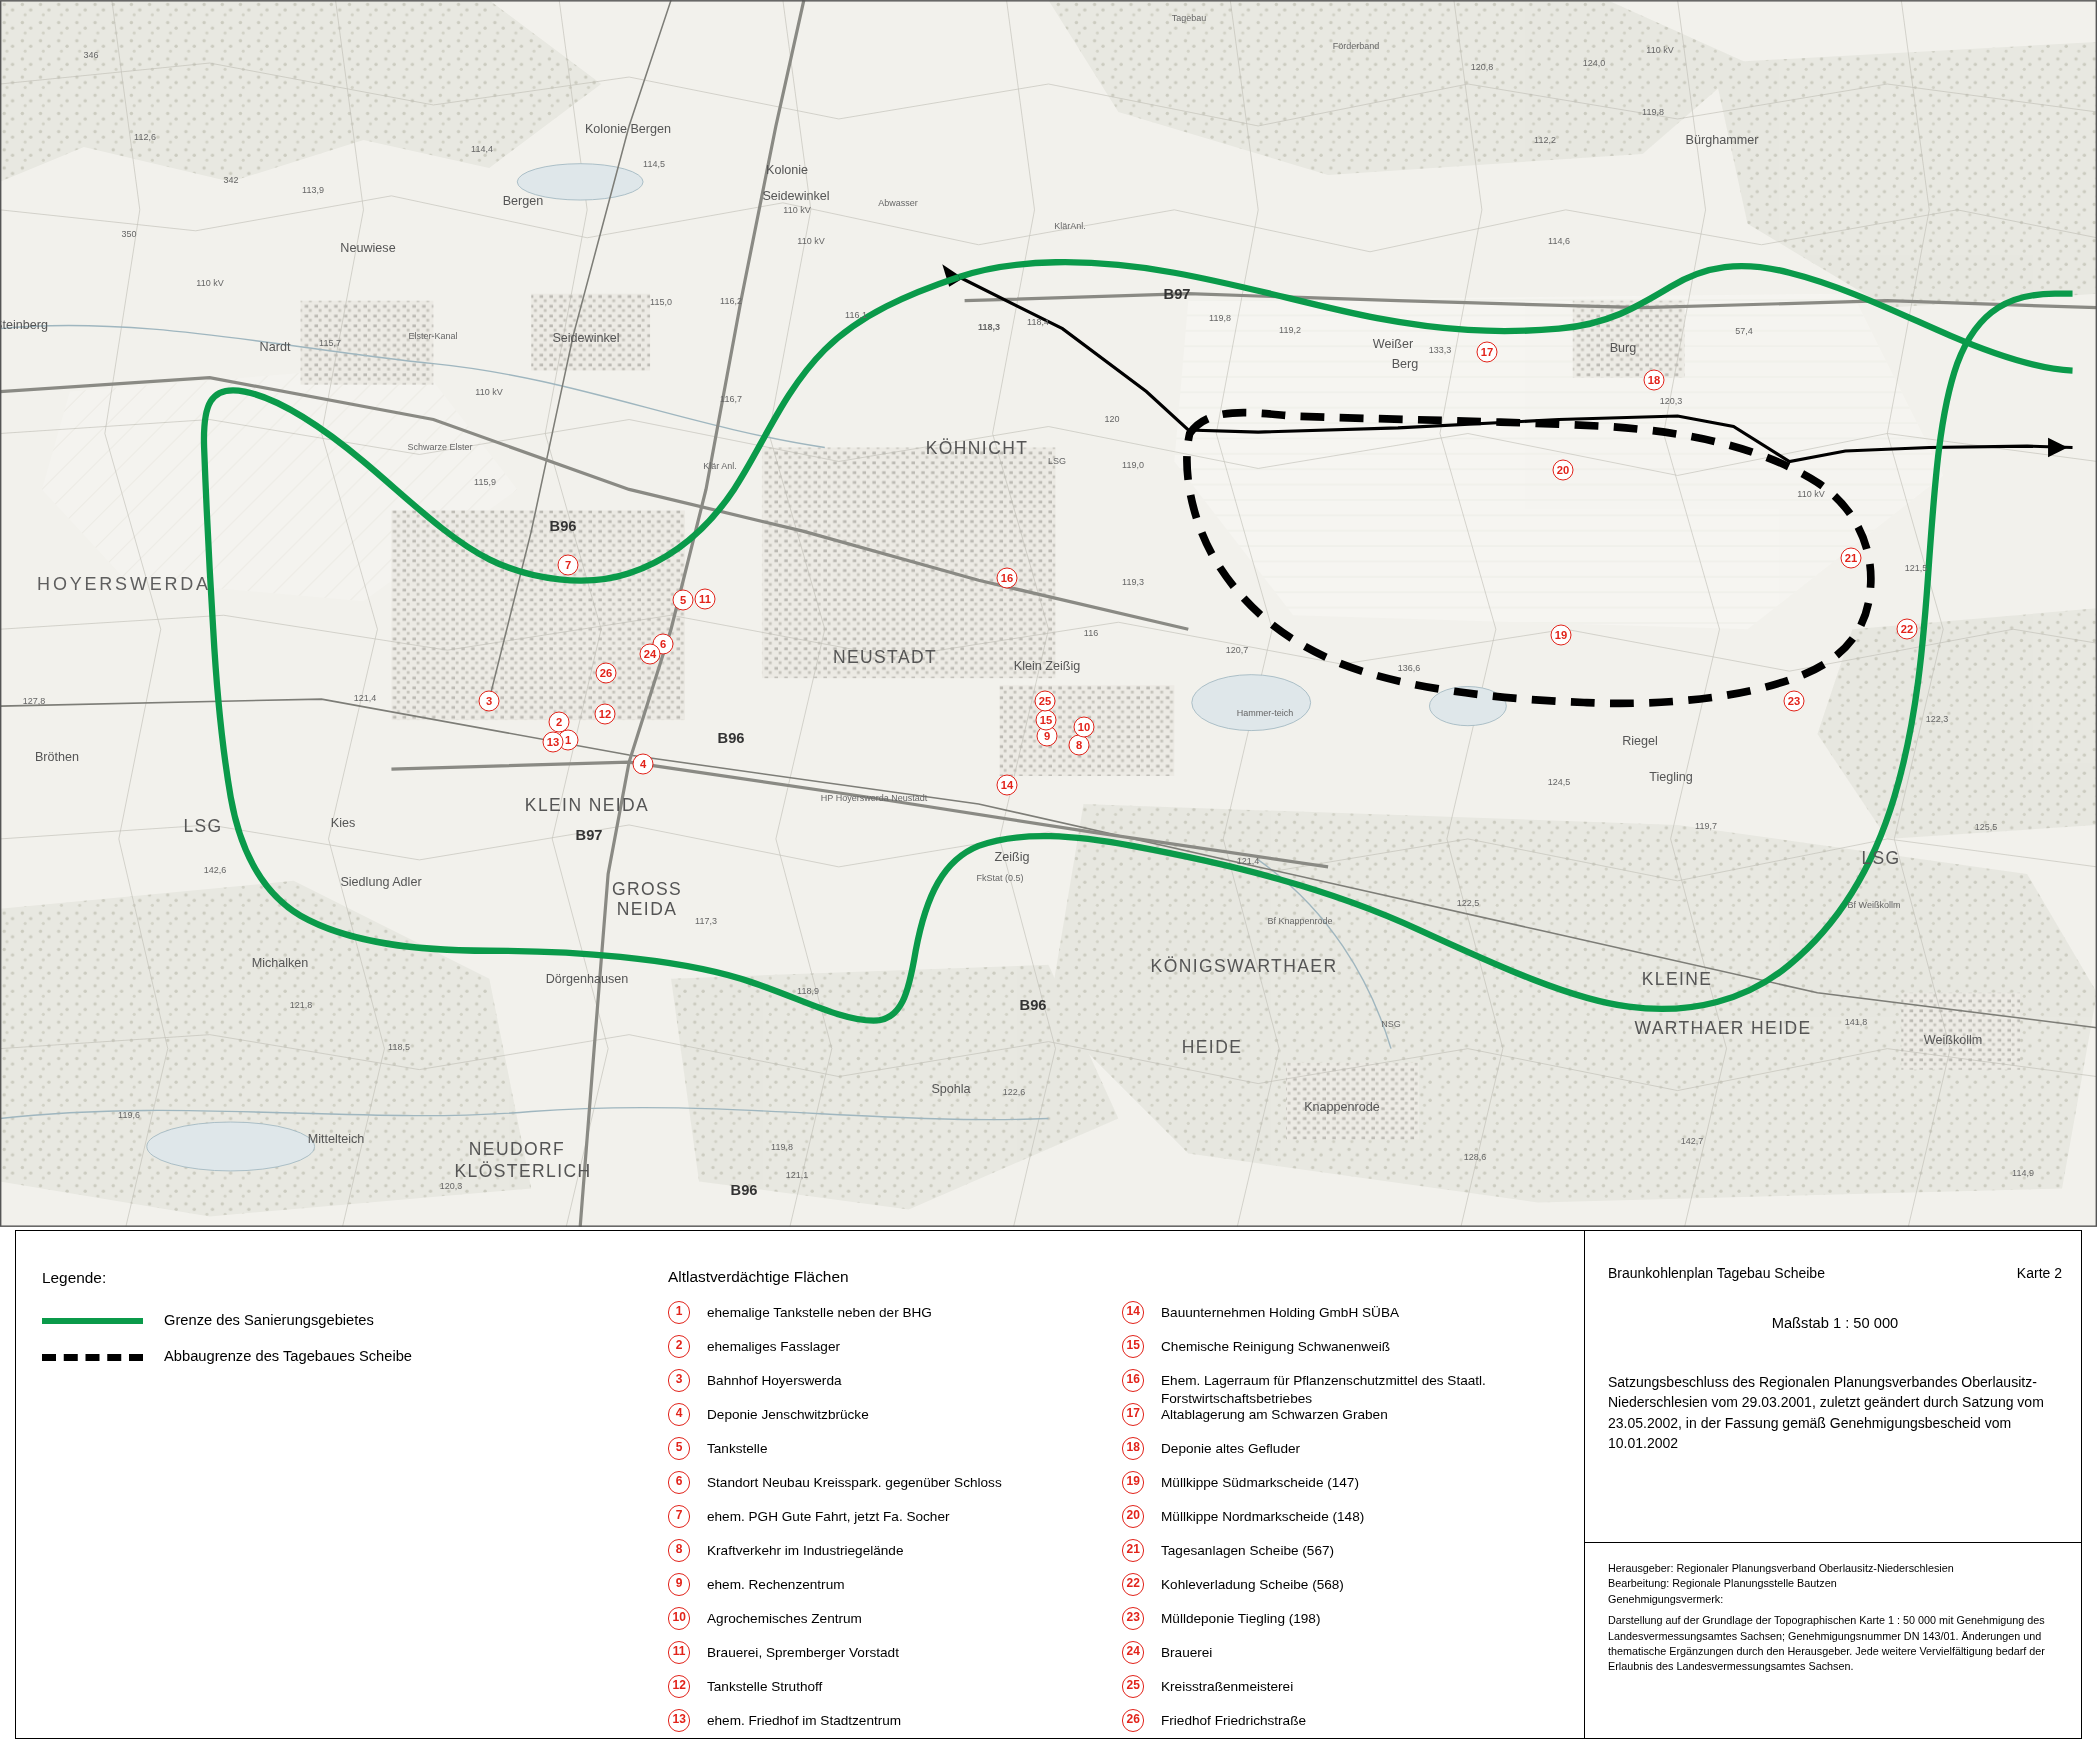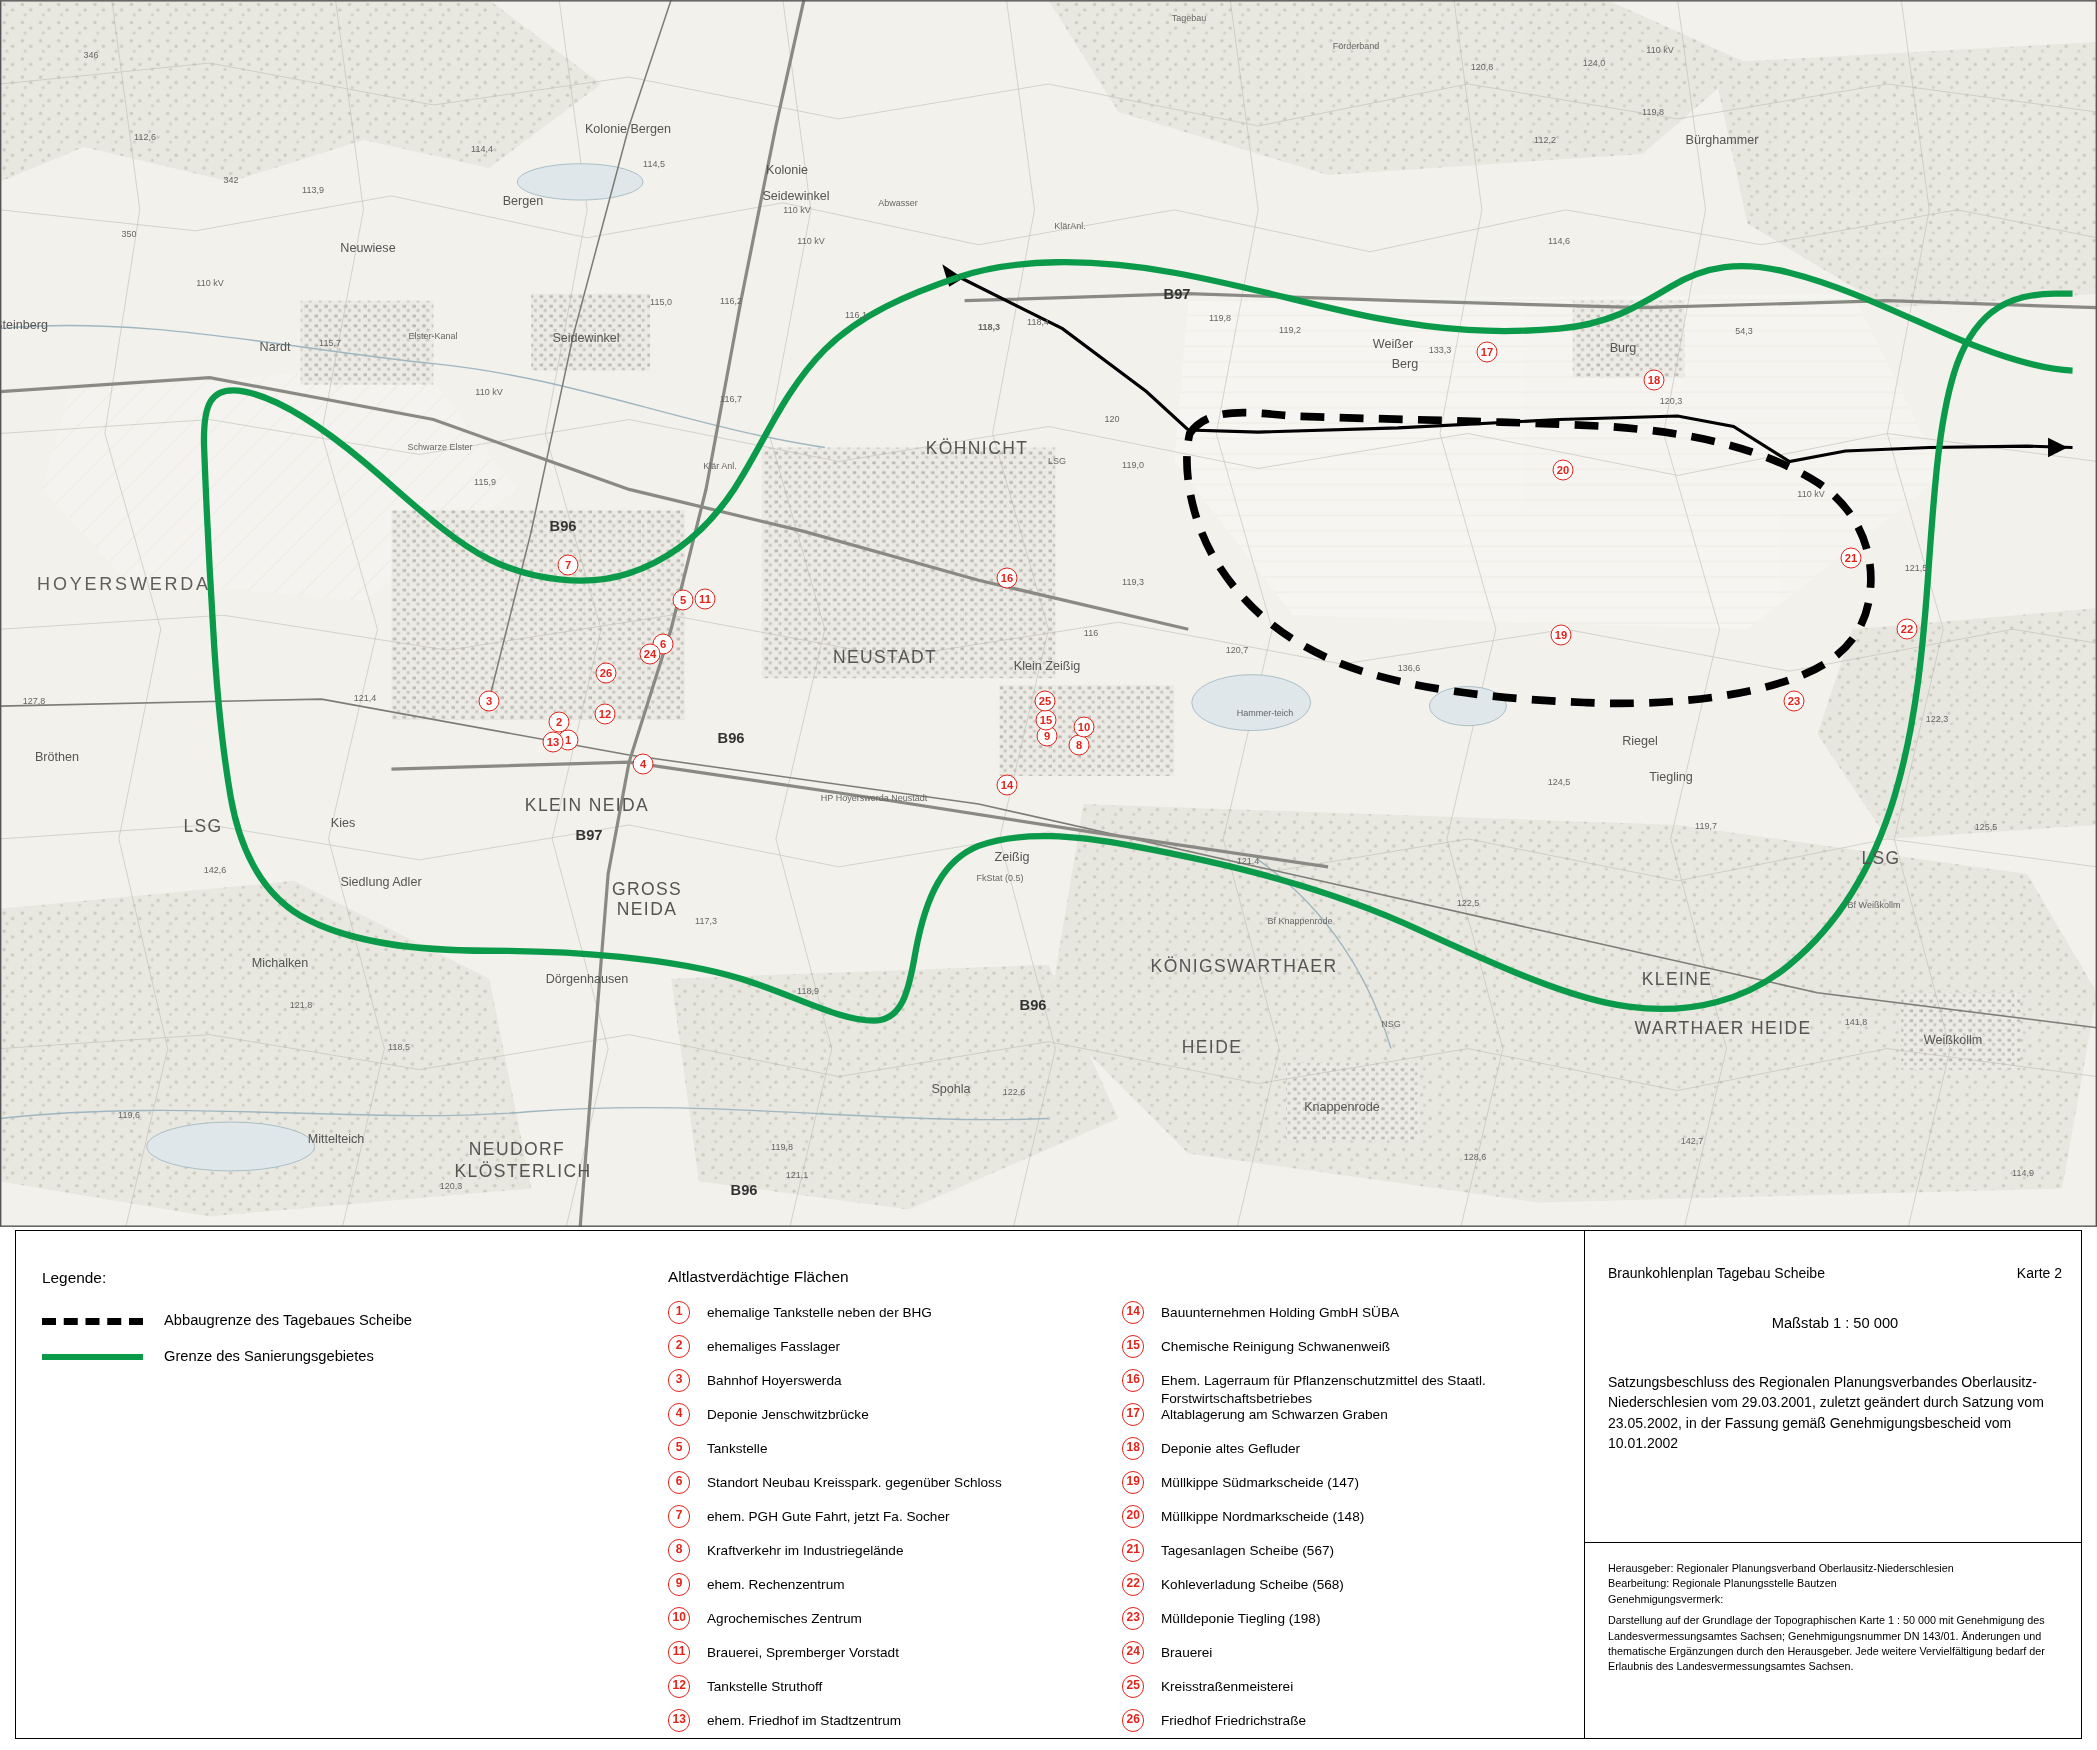--- a/index.html
+++ b/index.html
@@ -338,21 +338,21 @@
       <div class="map-label tiny" style="left: 1133px; top: 465px;">119,0</div>
       <div class="map-label tiny" style="left: 1133px; top: 582px;">119,3</div>
       <div class="map-label tiny" style="left: 1237px; top: 650px;">120,7</div>
       <div class="map-label tiny" style="left: 1409px; top: 668px;">136,6</div>
       <div class="map-label tiny" style="left: 1091px; top: 633px;">116</div>
       <div class="map-label tiny" style="left: 1482px; top: 67px;">120,8</div>
       <div class="map-label tiny" style="left: 1594px; top: 63px;">124,0</div>
       <div class="map-label tiny" style="left: 1653px; top: 112px;">119,8</div>
       <div class="map-label tiny" style="left: 1545px; top: 140px;">112,2</div>
       <div class="map-label tiny" style="left: 1559px; top: 241px;">114,6</div>
-      <div class="map-label tiny" style="left: 1744px; top: 331px;">54,3</div>
+      <div class="map-label tiny" style="left: 1744px; top: 331px;">57,4</div>
       <div class="map-label tiny" style="left: 1671px; top: 401px;">120,3</div>
       <div class="map-label tiny" style="left: 1916px; top: 568px;">121,5</div>
       <div class="map-label tiny" style="left: 1937px; top: 719px;">122,3</div>
       <div class="map-label tiny" style="left: 1559px; top: 782px;">124,5</div>
       <div class="map-label tiny" style="left: 1706px; top: 826px;">119,7</div>
       <div class="map-label tiny" style="left: 1986px; top: 827px;">125,5</div>
       <div class="map-label tiny" style="left: 1856px; top: 1022px;">141,8</div>
       <div class="map-label tiny" style="left: 2023px; top: 1173px;">114,9</div>
       <div class="map-label tiny" style="left: 34px; top: 701px;">127,8</div>
       <div class="map-label tiny" style="left: 365px; top: 698px;">121,4</div>
@@ -423,26 +423,26 @@
 
 <div id="bottom-panel">
   <div id="panel-frame"></div>
   <div id="panel-divider"></div>
   <div id="panel-divider2"></div>
 
   <div id="legend-block">
     <div id="legend-title">Legende:</div>
 
     <div class="legend-row">
+      <div class="legend-symbol sym-green"></div>
+      <div class="legend-text">Grenze des Sanierungsgebietes</div>
+    </div>
+    <div class="legend-row">
       <div class="legend-symbol sym-dashed"></div>
       <div class="legend-text">Abbaugrenze des Tagebaues Scheibe</div>
-    </div>
-    <div class="legend-row">
-      <div class="legend-symbol sym-green"></div>
-      <div class="legend-text">Grenze des Sanierungsgebietes</div>
     </div>
   </div>
 
   <div id="alt-block">
     <div id="alt-title">Altlastverdächtige Flächen</div>
     <div class="alt-cols">
       <div class="alt-col c1" id="alt-col-1">
           <div class="alt-item">
             <div class="alt-num">1</div>
             <div class="alt-label">ehemalige Tankstelle neben der BHG</div>

